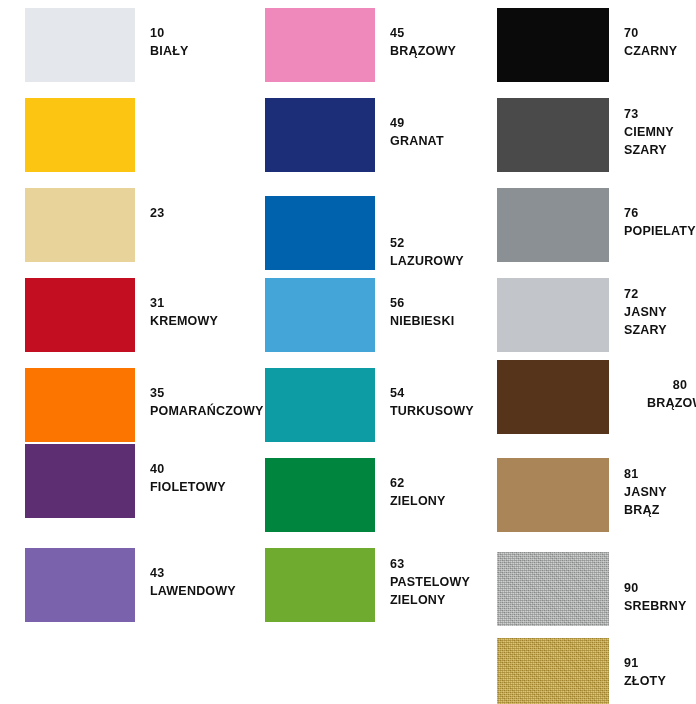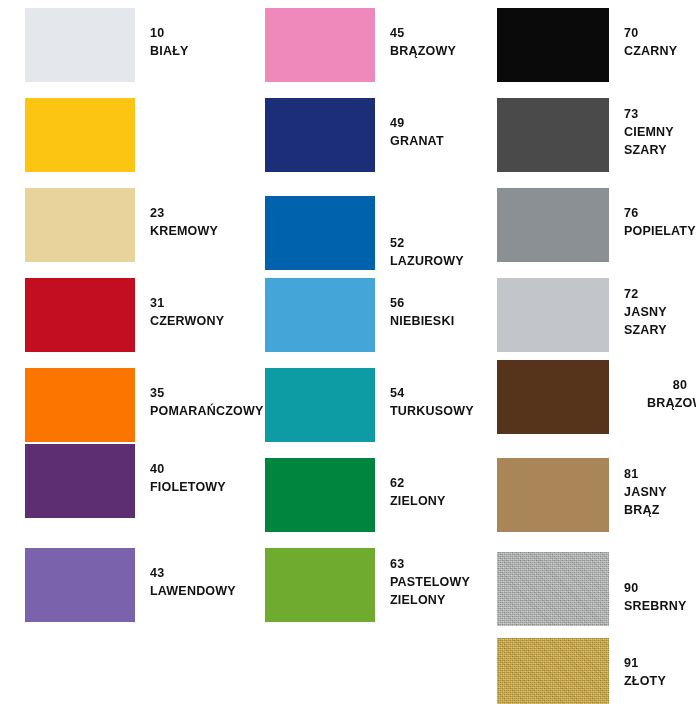--- a/index.html
+++ b/index.html
@@ -86,28 +86,27 @@
           <span class="swatch-name">BIAŁY</span>
         </div>
       </div>
       <div class="swatch-row" style="top: 90px;">
         <div class="swatch-chip" title="ŻÓŁTY" style="background-color: rgb(251, 197, 17);"></div>
       </div>
       <div class="swatch-row" style="top: 180px;">
         <div class="swatch-chip" title="KREMOWY" style="background-color: rgb(232, 212, 154);"></div>
         <div class="swatch-label">
           <span class="swatch-code">23</span>
-          <span class="swatch-name">KREMOWY</span>
         </div>
       </div>
       <div class="swatch-row" style="top: 270px;">
         <div class="swatch-chip" title="CZERWONY" style="background-color: rgb(194, 14, 32);"></div>
         <div class="swatch-label">
           <span class="swatch-code">31</span>
-          <span class="swatch-name">CZERWONY</span>
+          <span class="swatch-name">KREMOWY</span>
         </div>
       </div>
       <div class="swatch-row" style="top: 360px;">
         <div class="swatch-chip" title="POMARAŃCZOWY" style="background-color: rgb(251, 117, 0);"></div>
         <div class="swatch-label">
           <span class="swatch-code">35</span>
           <span class="swatch-name">POMARAŃCZOWY</span>
         </div>
       </div>
       <div class="swatch-row" style="top: 436px;">

